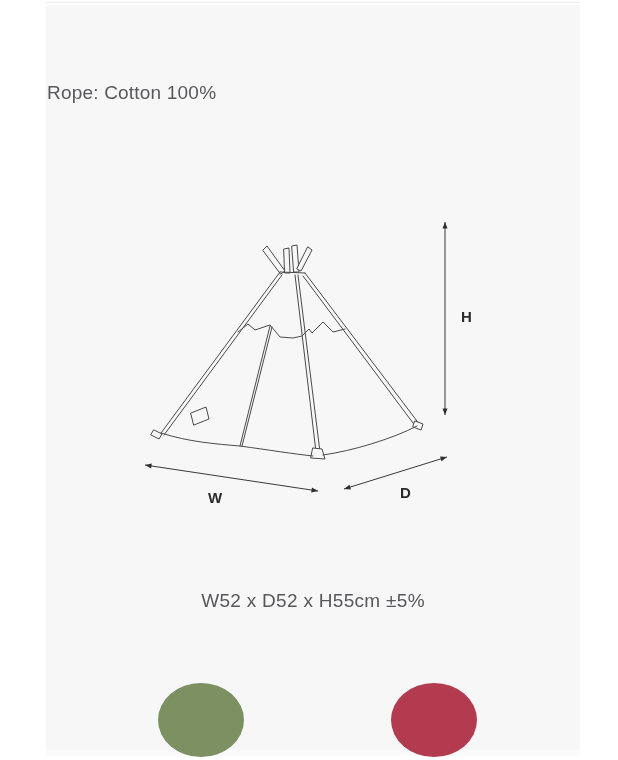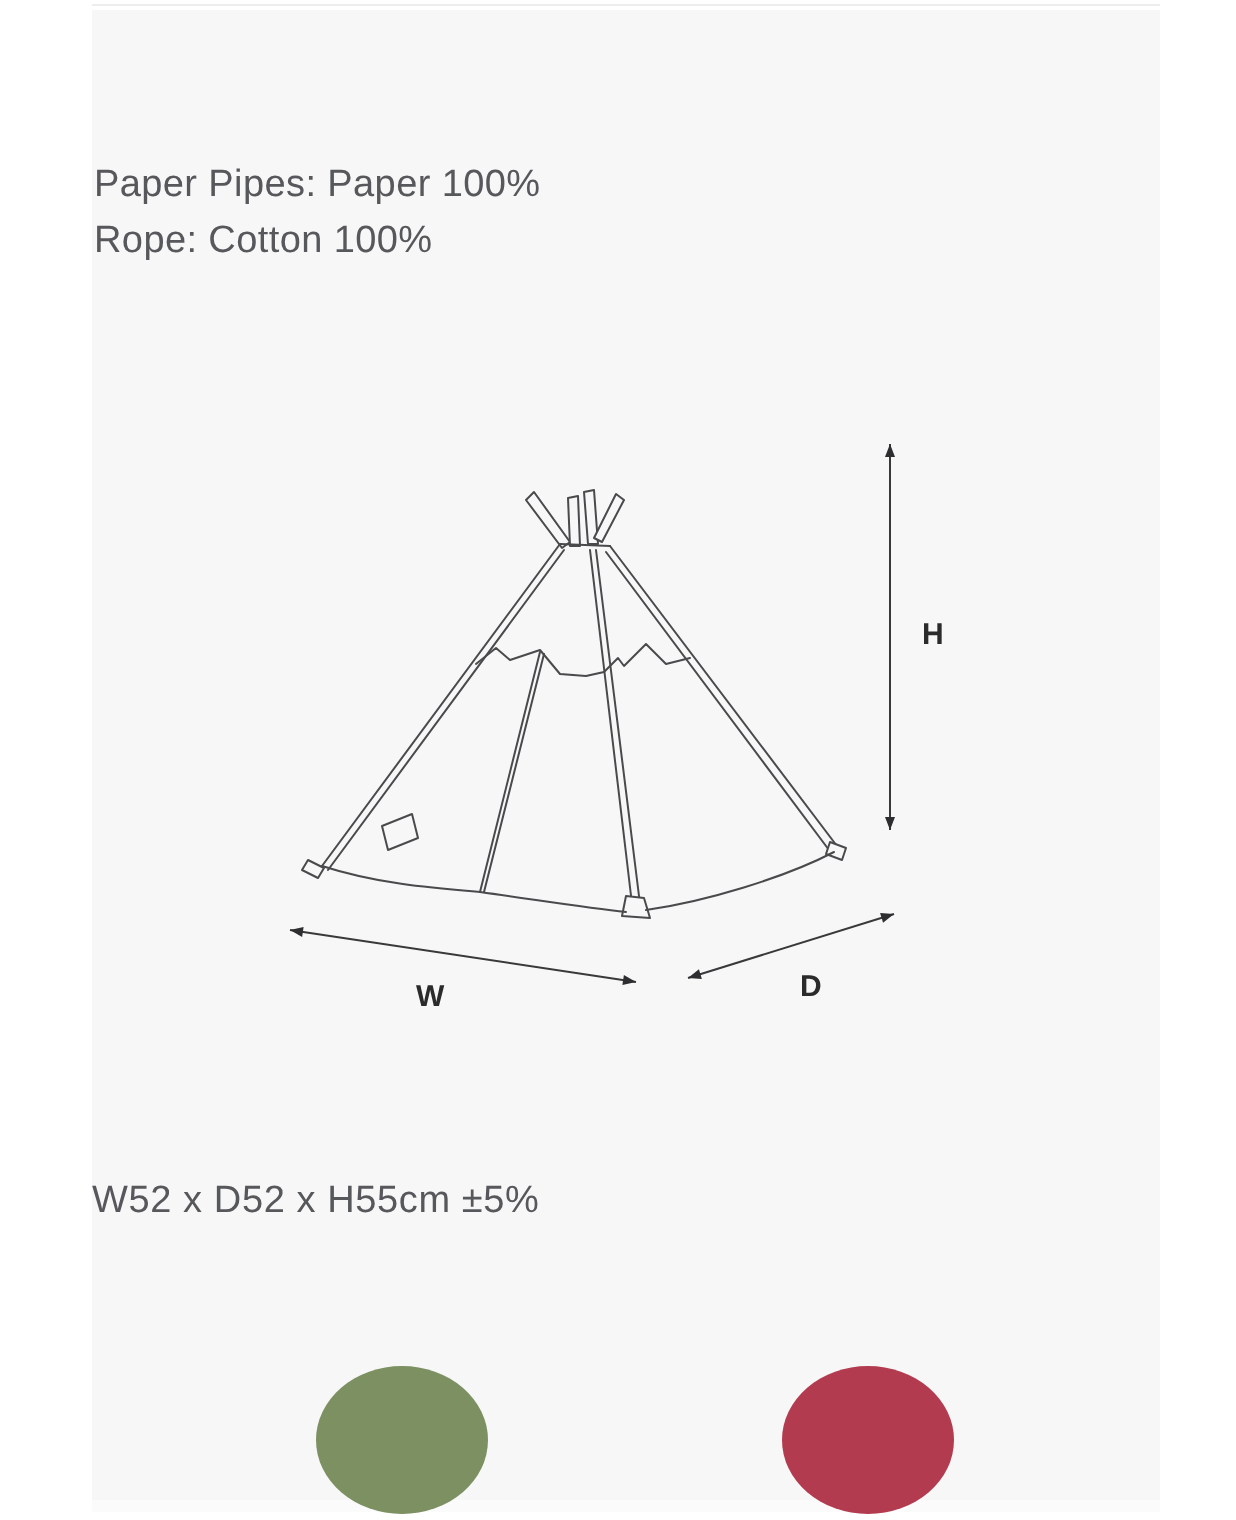--- a/index.html
+++ b/index.html
@@ -29,21 +29,21 @@
     stroke-linejoin:round;stroke-linecap:round;
   }
   .diagram .art .solidfill{fill:#f7f7f7;}
   .diagram .arrows{stroke:#39393b;stroke-width:1;fill:none;}
   .diagram text{
     font-family:"Liberation Sans", sans-serif;
     font-size:15px;font-weight:600;fill:#2b2b2c;
   }
   .size-text{
     position:absolute;left:46px;top:590px;width:534px;
-    font-size:19px;letter-spacing:.3px;
+    text-align:center;font-size:19px;letter-spacing:.3px;
     color:#57585c;
   }
   .bottom-band{
     position:absolute;left:46px;top:750px;width:534px;height:6px;
     background:rgba(255,255,255,.55);
   }
   .swatch{
     position:absolute;top:683px;width:86px;height:74px;
     border-radius:50%;
   }
@@ -57,21 +57,20 @@
 </head>
 <body>
 
 <div>
 
   <div class="top-hairline"></div>
 
   <div class="card"></div>
 
   <div class="materials">
-    <div>Paper Pipes: Paper 100%</div>
     <div>Rope: Cotton 100%</div>
   </div>
 
   <svg class="diagram" viewBox="150 210 370 310">
     <defs>
       <marker id="ah" viewBox="0 0 8 6" markerWidth="8" markerHeight="6" refX="7" refY="3" orient="auto-start-reverse">
         <path d="M0.5,0.5 L7,3 L0.5,5.5 Z" fill="#2e2e30" stroke="none"></path>
       </marker>
     </defs>
 

